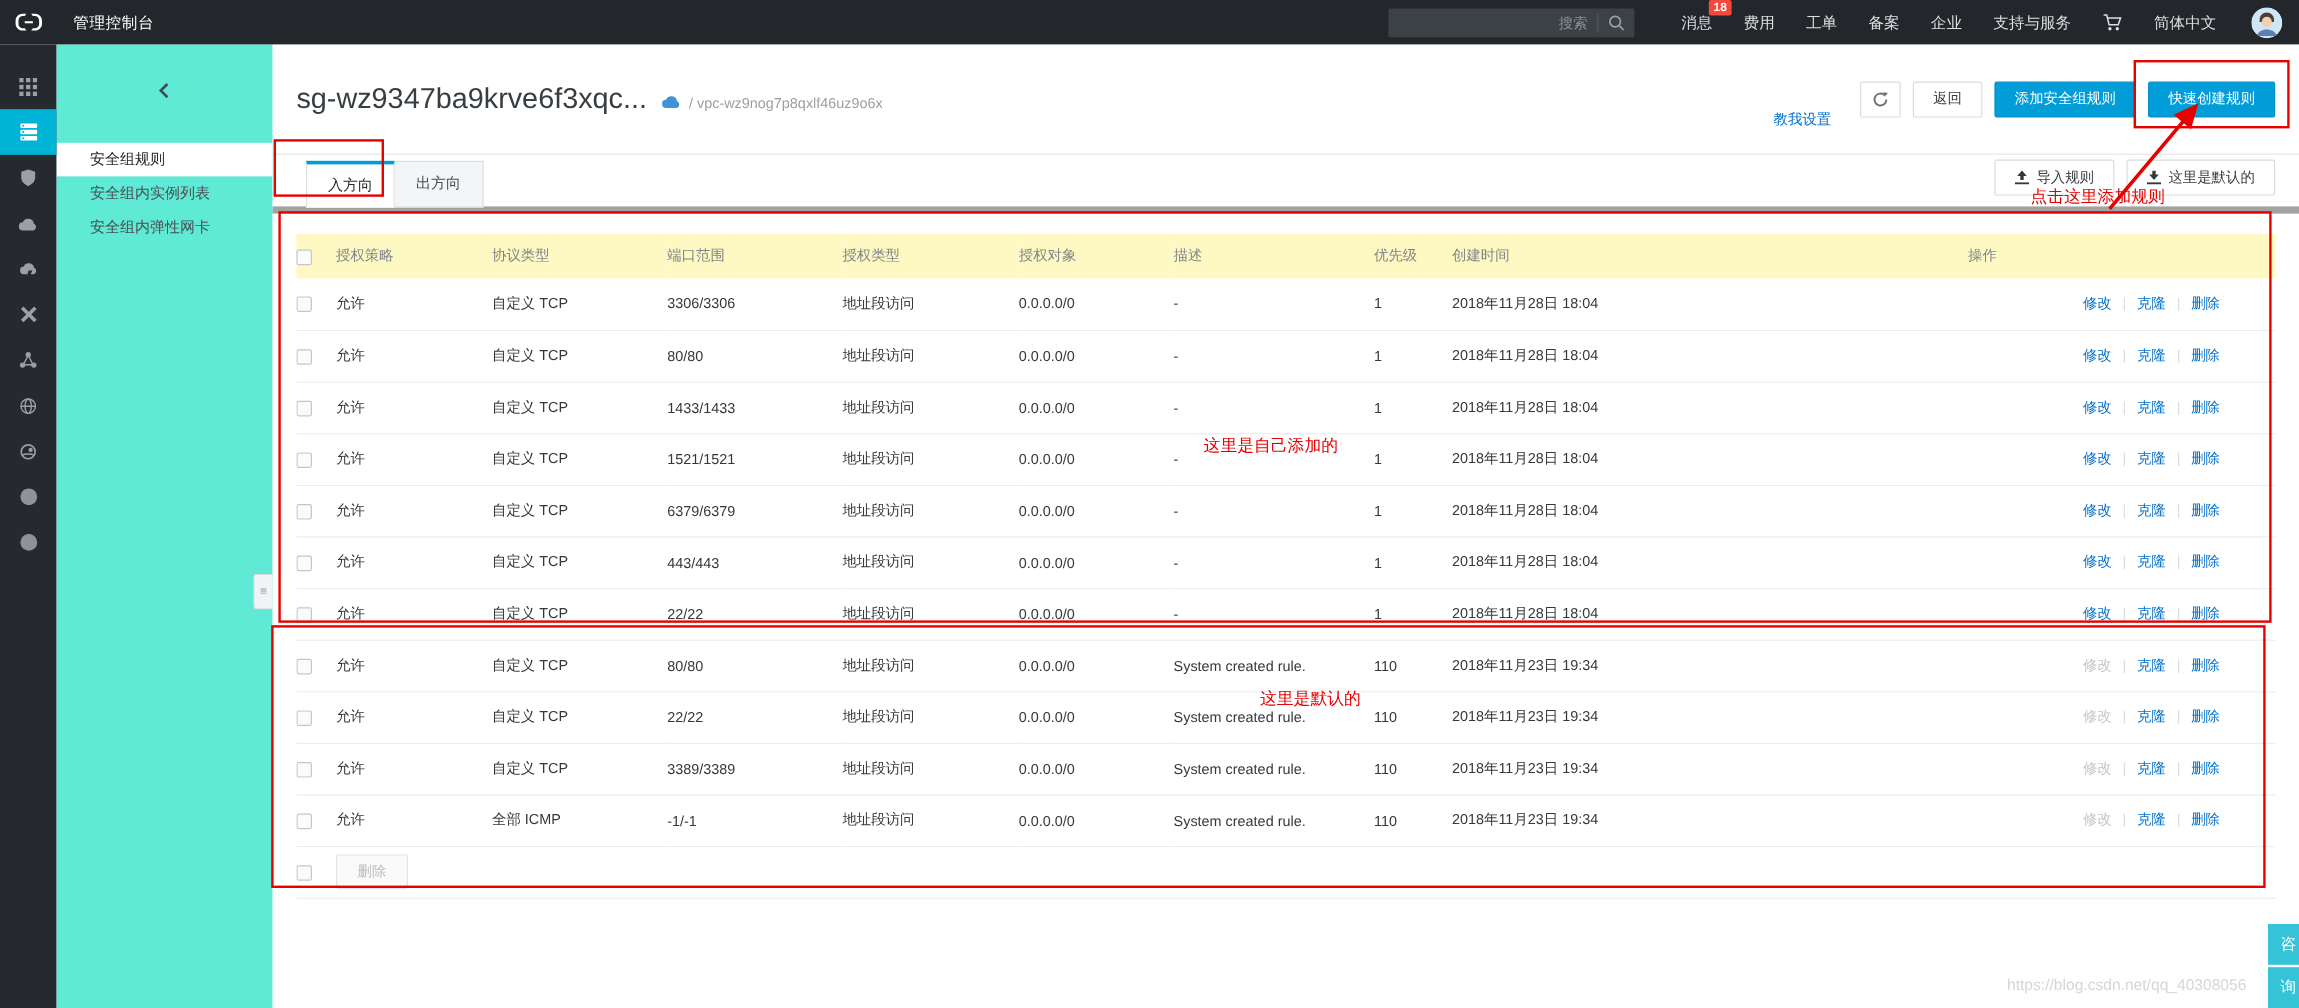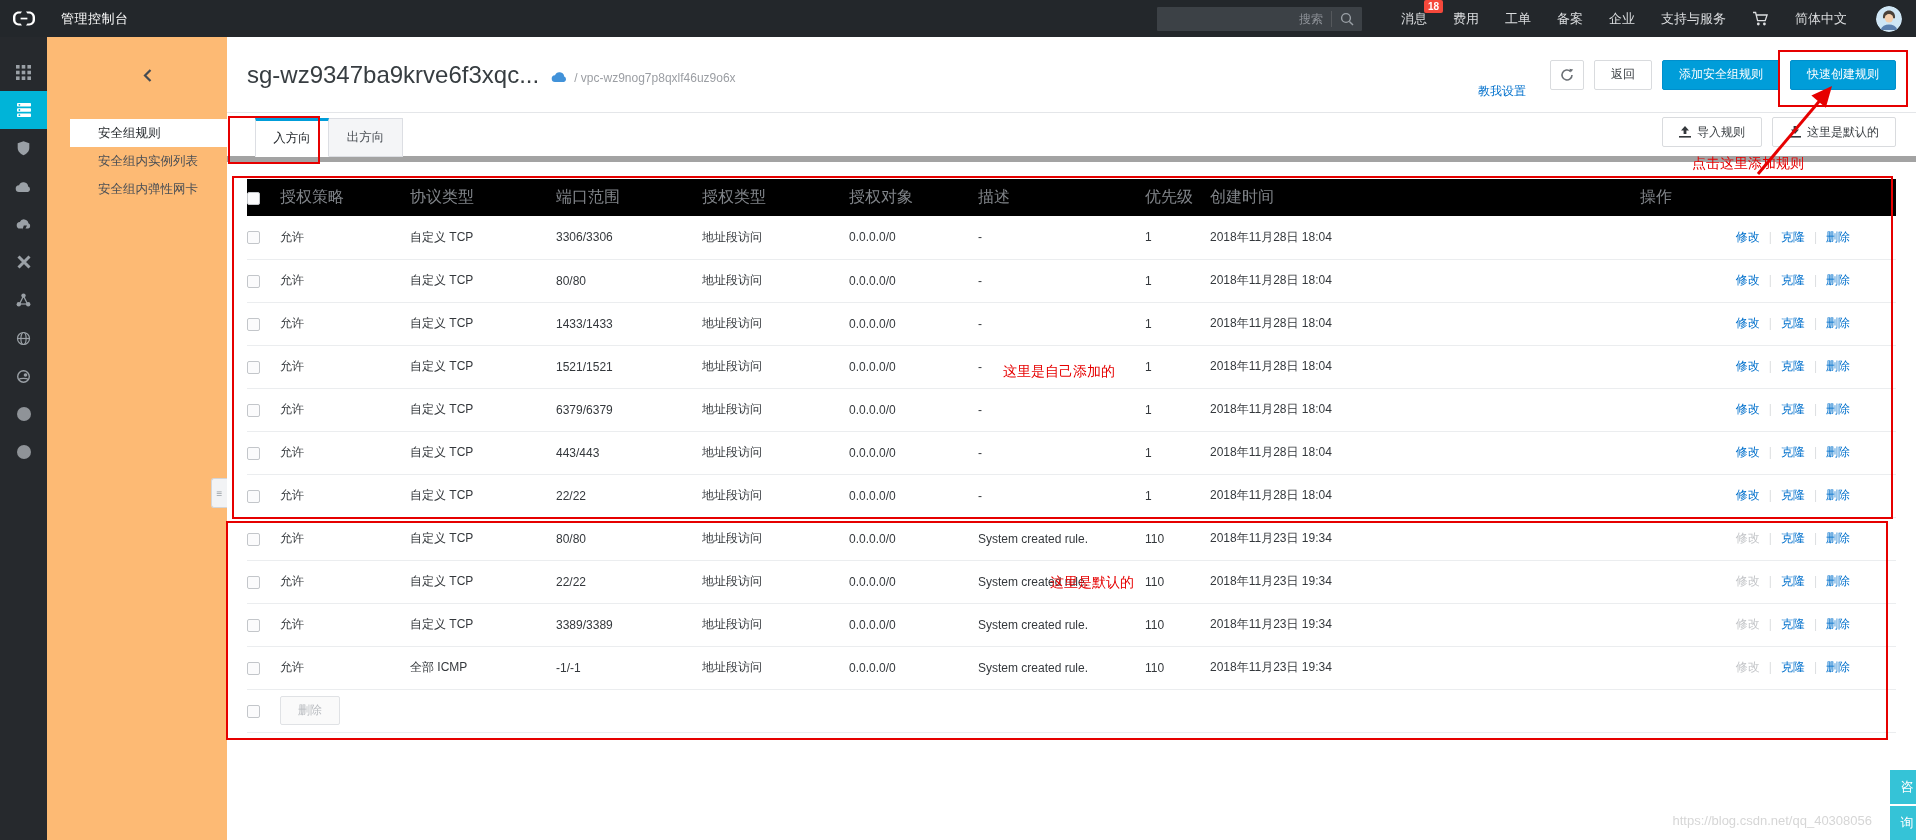--- a/index.html
+++ b/index.html
@@ -27,34 +27,34 @@
   .tb-avatar { width:26px; height:26px; border-radius:50%; overflow:hidden; margin:0 14px 0 16px; cursor:pointer; }
 
   
   .rail { position:absolute; left:0; top:37px; bottom:0; width:47px; background:#26292d; z-index:10; }
   .rail .spacer { height:16px; }
   .rail-item { height:38px; display:flex; align-items:center; justify-content:center; cursor:pointer; }
   .rail-item.active { background:#00b4d8; }
   .rail-item svg { display:block; }
 
   
-  .subnav { position:absolute; left:47px; top:37px; bottom:0; width:180px; background:#fdba74; z-index:9;padding-left:23px; }
+  .subnav { position:absolute; left:47px; top:37px; bottom:0; width:180px; background:#5eead4; z-index:9; }
   .subnav-collapse { height:44px; display:flex; align-items:center; justify-content:center;
     cursor:pointer; margin-top:16px; }
   .subnav-menu { margin-top:22px; }
   .subnav-item { height:28px; line-height:28px; padding-left:28px; font-size:12.5px; color:#4a4f55;
     cursor:pointer; white-space:nowrap; }
   .subnav-item.active { background:#fff; color:#262a2e; }
   .subnav-handle { position:absolute; right:0; top:441px; width:16px; height:30px; background:#f2f3f5;
     border:1px solid #d3d6da; border-right:0; border-radius:3px 0 0 3px; cursor:pointer;
     display:flex; align-items:center; justify-content:center; color:#9aa0a6; font-size:10px; }
 
   
   .main { position:absolute; left:227px; top:37px; right:0; bottom:0; background:#fff; }
-  .page-header { height:76px; display:flex; align-items:center; padding:0 20px;
+  .page-header { height:92px; display:flex; align-items:center; padding:0 20px;
     border-bottom:1px solid #e4e6e9; }
   .page-title { font-size:24px; color:#373d41; font-weight:400; white-space:nowrap; }
   .vpc-icon { margin:6px 6px 0 12px; }
   .vpc-path { font-size:12px; color:#9b9ea3; margin-top:6px; white-space:nowrap; }
   .hdr-actions { margin-left:auto; display:flex; align-items:center; }
   .link-btn { color:#0070cc; font-size:12px; cursor:pointer; margin-right:14px; white-space:nowrap;margin-top:33px; }
   .btn { height:30px; border:1px solid #d9dbde; background:#fff; color:#383d41; font-size:12px;
     display:inline-flex; align-items:center; justify-content:center; cursor:pointer;
     margin-left:10px; padding:0 16px; border-radius:2px; white-space:nowrap; }
   .btn.icon-only { width:34px; padding:0; }
@@ -72,21 +72,21 @@
   .strip-actions { margin-left:auto; display:flex; align-items:center; margin-bottom:9px;font-family:Liberation Serif, serif; }
   .btn .bicon { margin-right:6px; display:inline-flex; }
 
   
   .rules-table-wrap { margin-top:17px; }
   table.rules { width:1649px; margin:0 20px; border-collapse:collapse; table-layout:fixed; }
   .rules col.c-cb{width:33px} .rules col.c-pol{width:130px} .rules col.c-proto{width:146px}
   .rules col.c-ports{width:146px} .rules col.c-auth{width:147px} .rules col.c-target{width:129px}
   .rules col.c-desc{width:167px} .rules col.c-prio{width:65px} .rules col.c-created{width:430px}
   .rules col.c-ops{width:256px}
-  .rules thead th { background:#000000; height:37px; font-weight:400; color:#808489; font-size:16px;
+  .rules thead th { background:#fef9c3; height:37px; font-weight:400; color:#808489; font-size:12px;
     text-align:left; padding:0; white-space:nowrap; }
   .rules thead th.ops { text-align:left; padding-right:6px; }
   .rules tbody td { height:43px; border-bottom:1px solid #ebedef; font-size:12px; color:#34383c;
     padding:0; white-space:nowrap; overflow:hidden; }
   .rules td.ops { text-align:right; padding-right:46px; }
   .oplink { color:#0070cc; cursor:pointer; text-decoration:none; }
   .oplink.disabled { color:#c3c5c8; cursor:default; }
   .opsep { color:#dcdee0; margin:0 9px; }
   .cb { display:inline-block; width:13px; height:13px; border:1px solid #c3c6ca; background:#fbfbfc;
     border-radius:2px; vertical-align:middle; cursor:pointer; }

